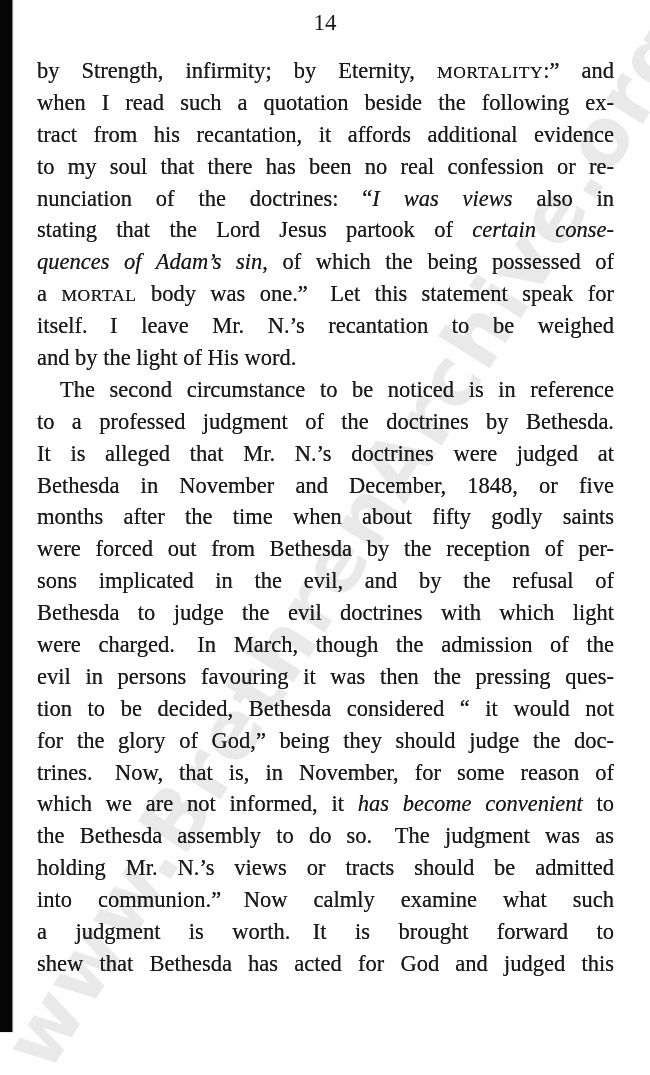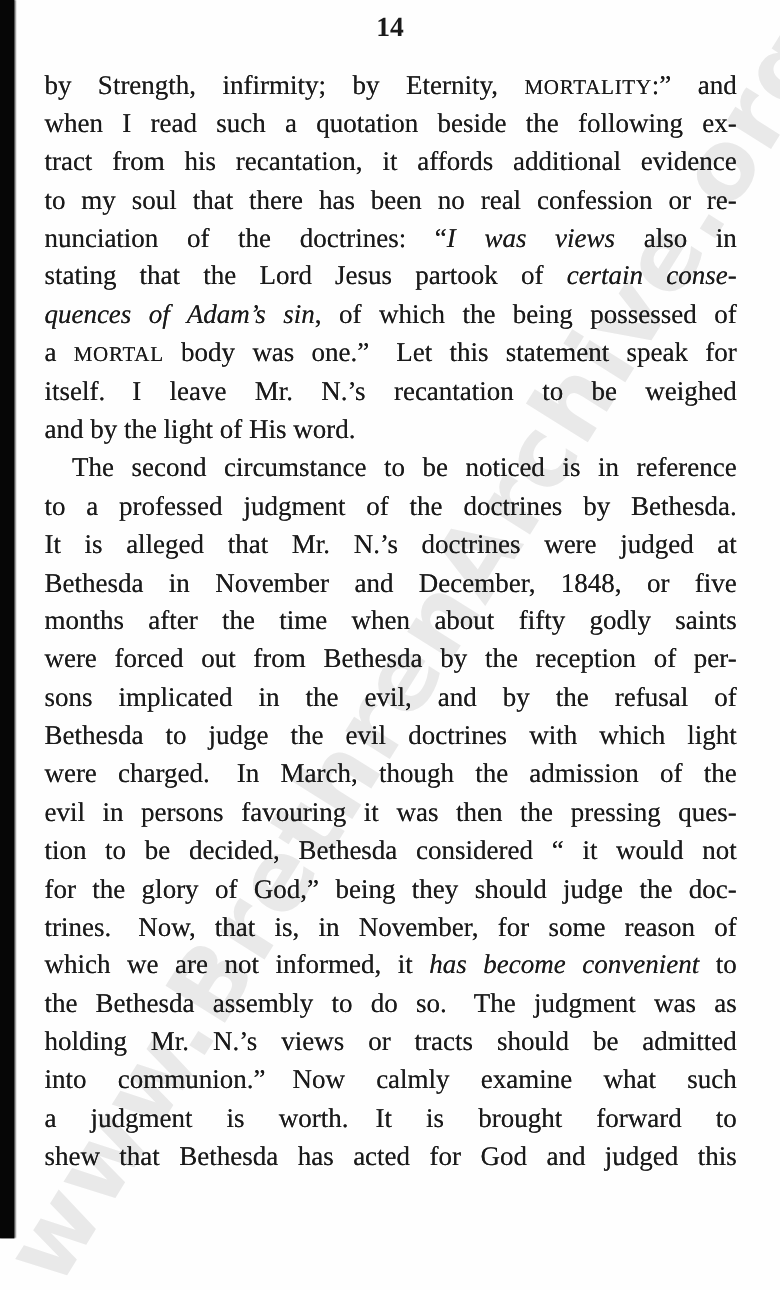--- a/index.html
+++ b/index.html
@@ -41,21 +41,21 @@
     white-space: nowrap;
     z-index: 0;
     user-select: none;
   }
   .page-number {
     position: absolute;
     left: 36px;
     top: 10px;
     width: 578px;
     text-align: center;
-    font-weight: bold;
+    font-weight: normal;
     font-size: 23px;
     z-index: 1;
   }
   .text-block {
     position: absolute;
     left: 37px;
     top: 48px;
     width: 577px;
     font-size: 22.5px;
     z-index: 1;

